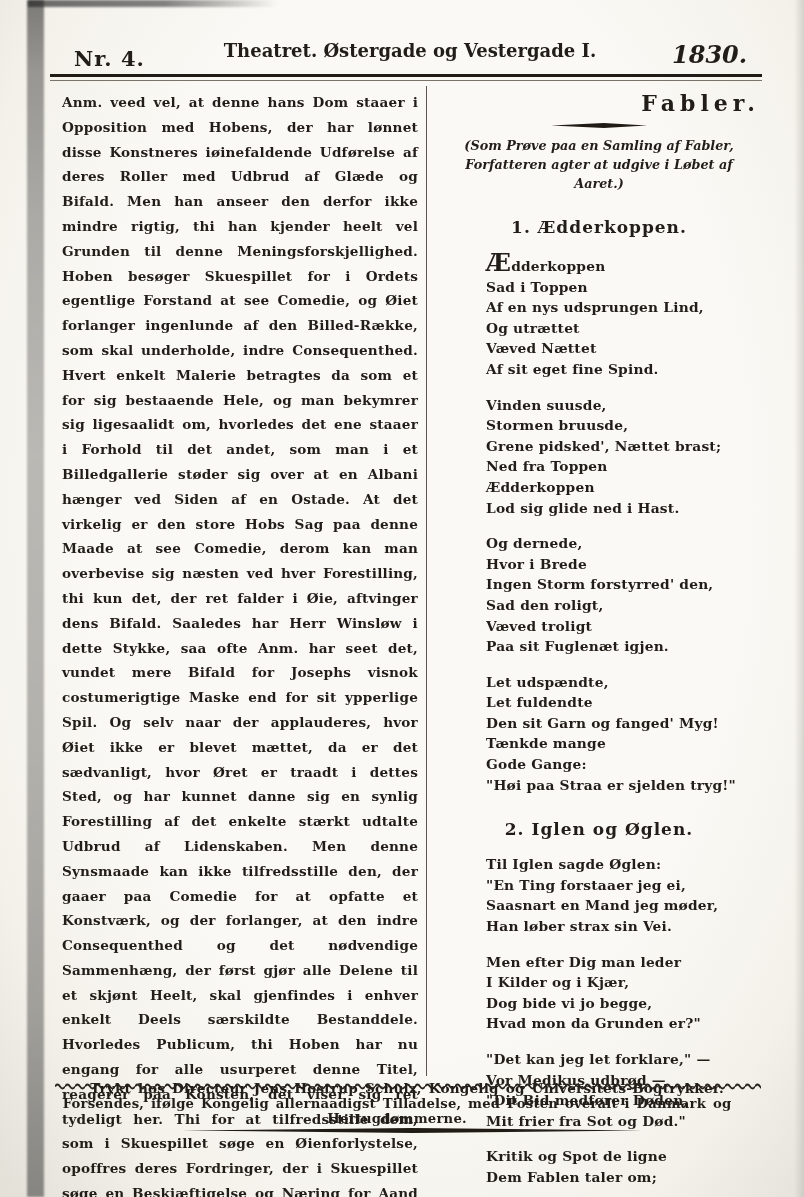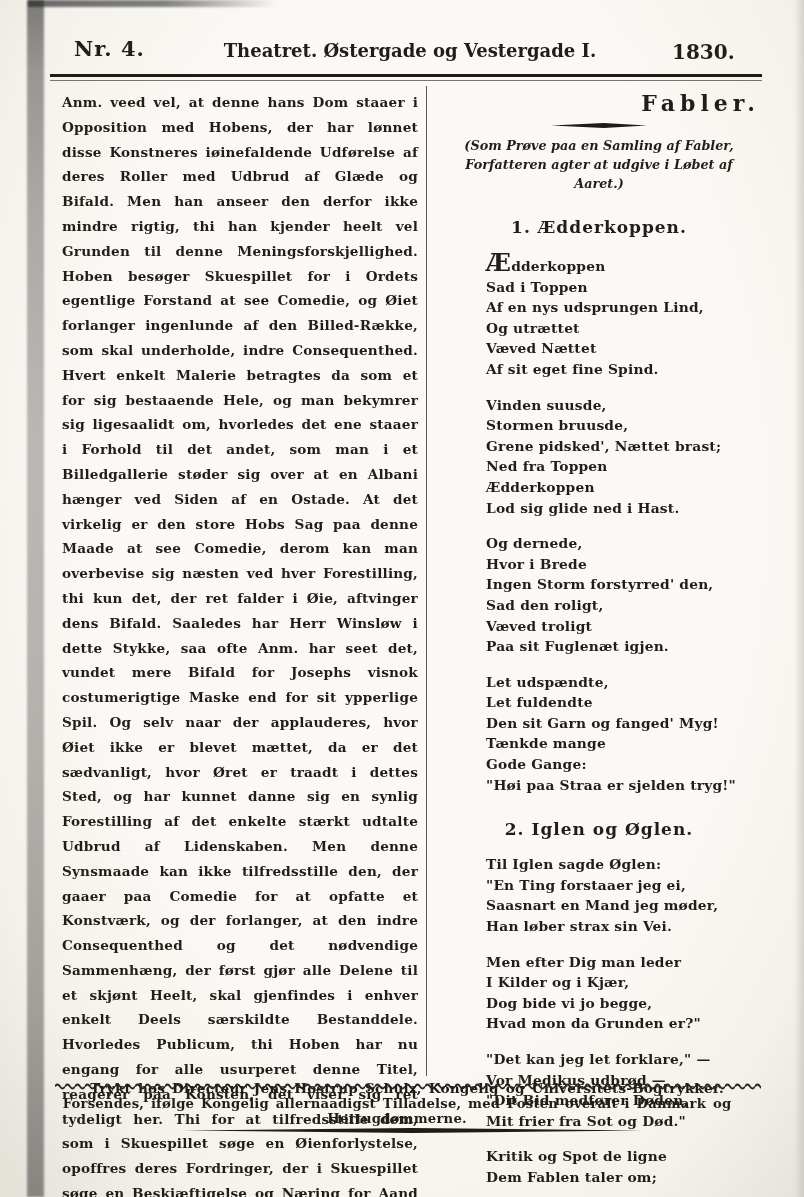--- a/index.html
+++ b/index.html
@@ -17,23 +17,23 @@
   }
   .scan-edge-top{
     position:absolute;left:28px;top:0;width:250px;height:7px;
     background:linear-gradient(90deg,#222 0%,#444 55%,transparent 100%);
     opacity:.65;filter:blur(1px);
   }
   .scan-edge-right{
     position:absolute;right:0;top:0;width:10px;height:100%;
     background:linear-gradient(270deg,#b7b4ae,transparent);opacity:.5;
   }
-  .header-issue{position:absolute;left:74px;top:36px;font-size:21px;letter-spacing:1px;}
+  .header-issue{position:absolute;left:74px;top:46px;font-size:21px;letter-spacing:1px;}
   .header-title{position:absolute;left:200px;top:40px;width:420px;text-align:center;font-size:18px;}
-  .header-year{position:absolute;left:672px;top:40px;font-size:20px;}
+  .header-year{position:absolute;left:672px;top:40px;font-size:24px;font-style:italic;}
   .header-rule{position:absolute;left:50px;top:74px;width:712px;height:3px;
     border-top:3px solid #211b16;border-bottom:1px solid #7a736a;}
   .col-divider{position:absolute;left:426px;top:86px;width:1px;height:990px;background:#5c564e;}
 
   .left-col{
     position:absolute;left:62px;top:90px;width:356px;height:952px;
     font-size:13.6px;line-height:24.8px;text-align:justify;
     letter-spacing:.2px;word-spacing:2.5px;
   }
   .right-col{position:absolute;left:438px;top:88px;width:322px;}

